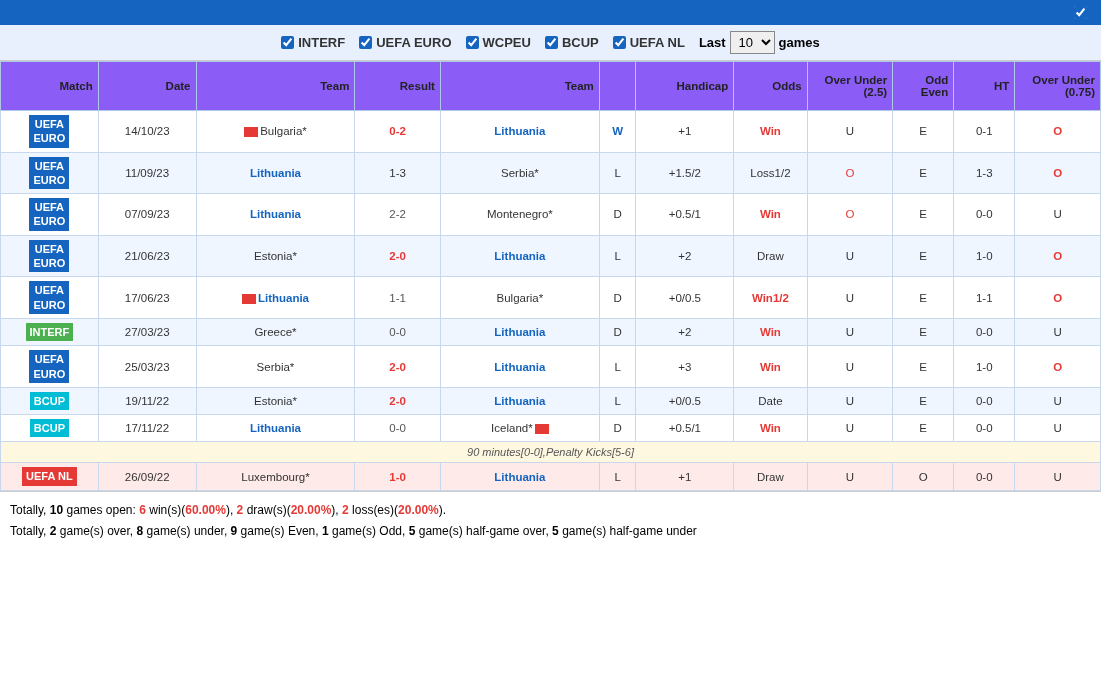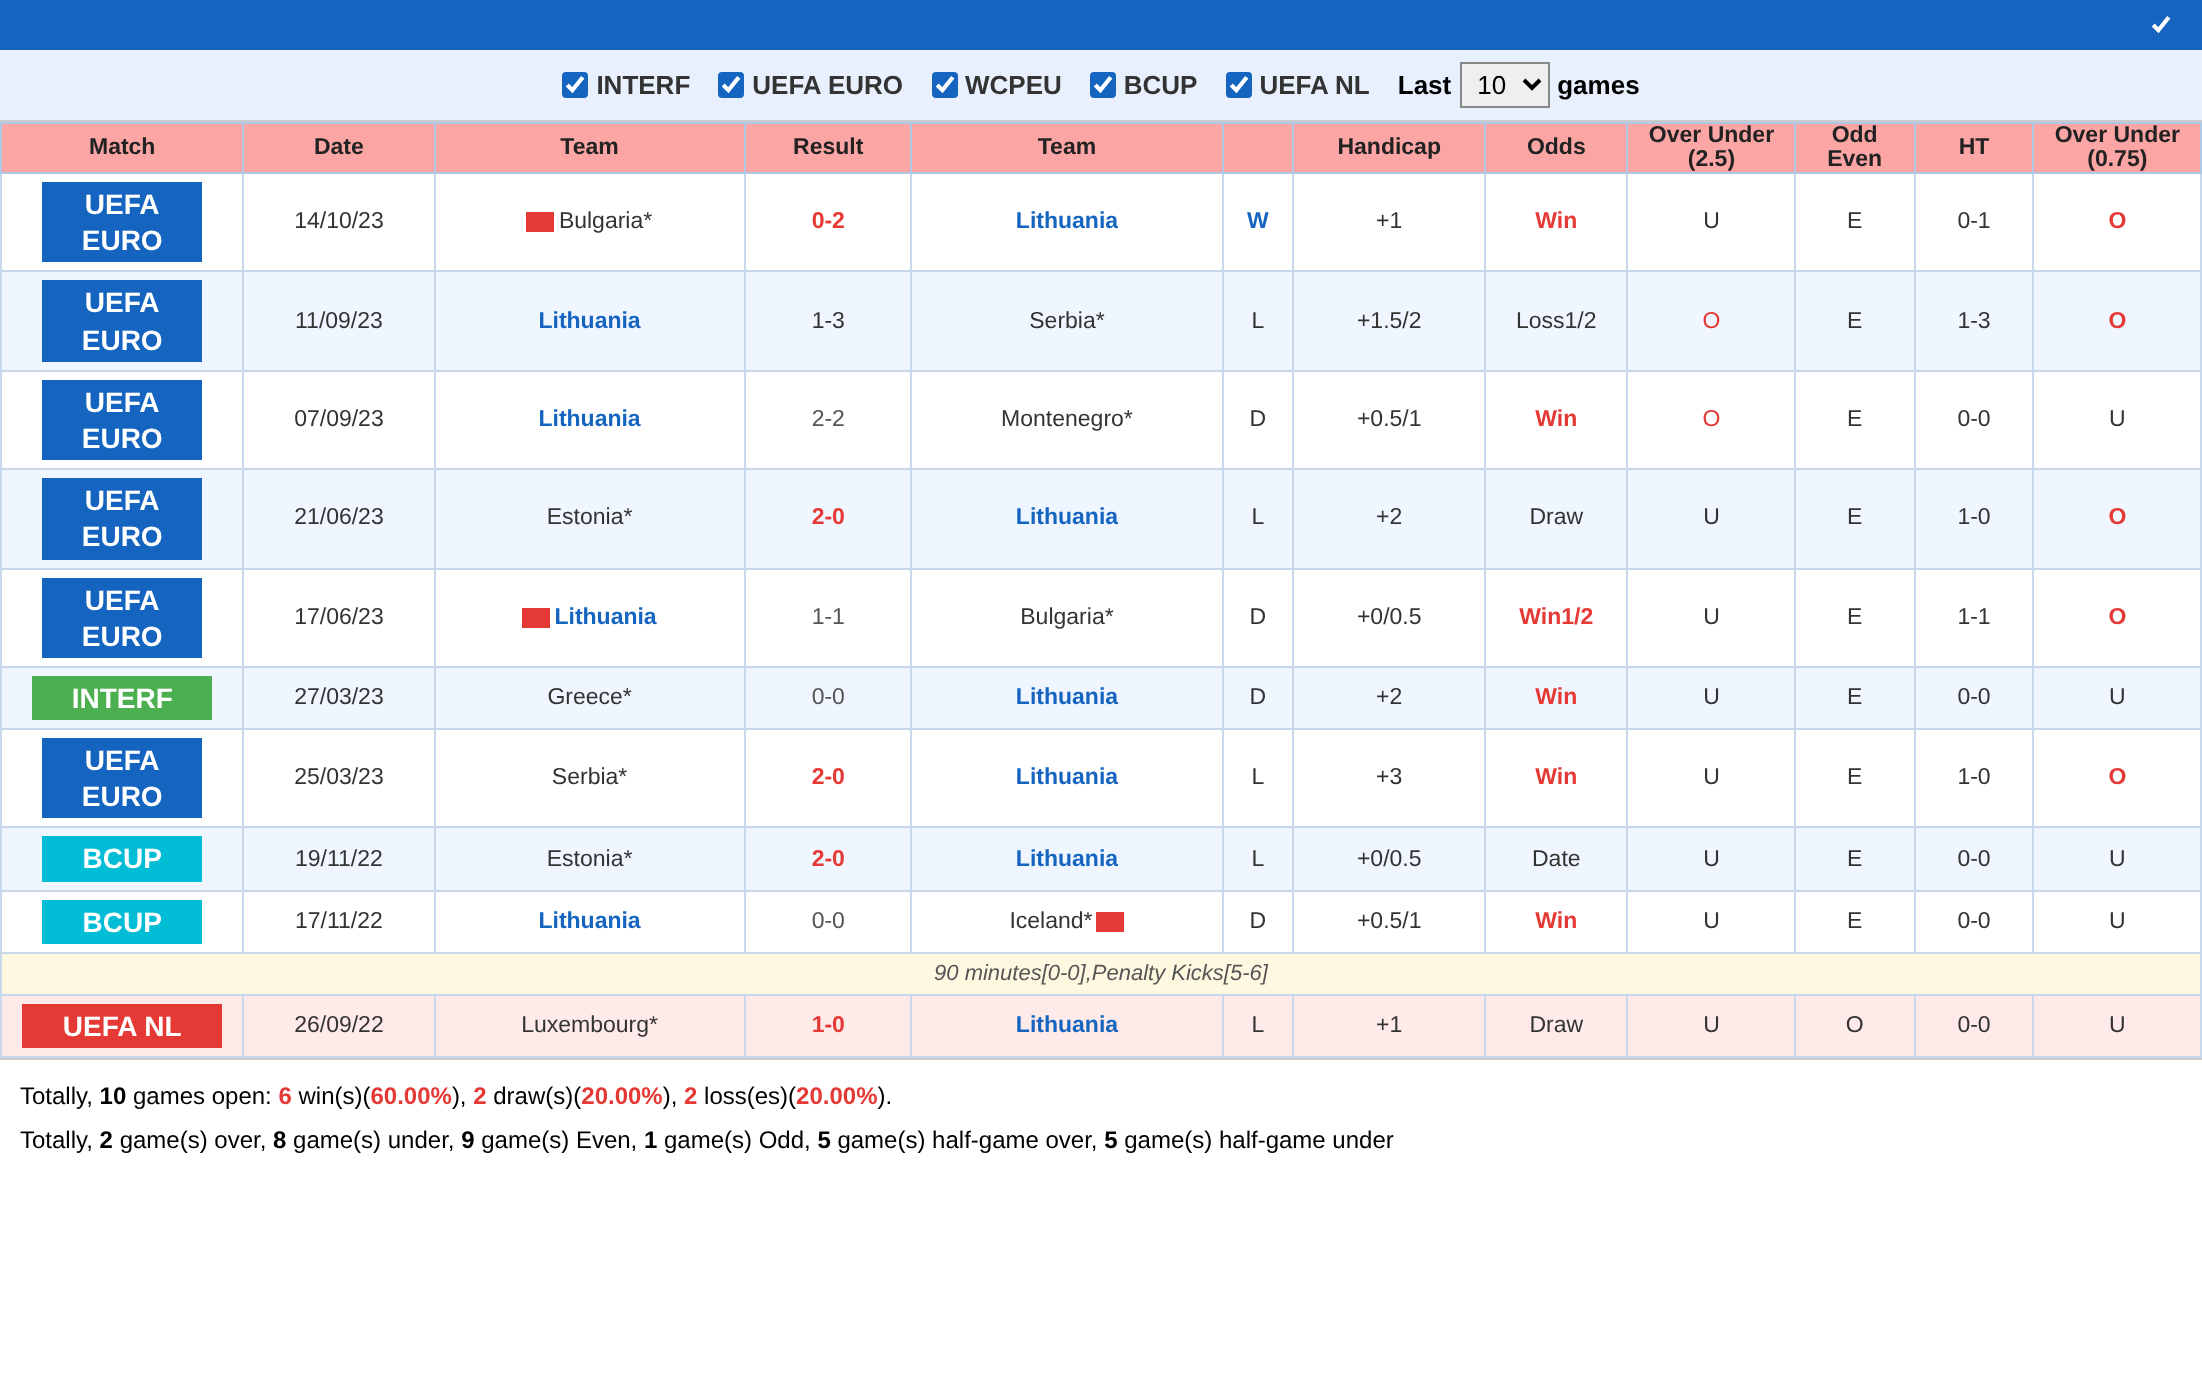--- a/index.html
+++ b/index.html
@@ -55,24 +55,24 @@
       padding: 2px 4px;
       border: 1px solid #888;
       font-size: 13px;
     }
 
     table {
       width: 100%;
       border-collapse: collapse;
     }
     thead tr th {
-      background: #fca5a5;
+      background: #8b5cf6;
       border: 1px solid #b0c8e8;
-      padding: 0 5px;
-      text-align: center;
+      padding: 12px 5px;
+      text-align: right;
       font-size: 11.5px;
       font-weight: bold;
       color: #222;
     }
     thead tr th.col-match { width: 80px; }
     thead tr th.col-date { width: 80px; }
     thead tr th.col-team1 { width: 130px; }
     thead tr th.col-result { width: 70px; }
     thead tr th.col-team2 { width: 130px; }
     thead tr th.col-wdl { width: 30px; }
@@ -88,23 +88,23 @@
       padding: 4px 5px;
       text-align: center;
       font-size: 11.5px;
       color: #333;
     }
     tbody tr:nth-child(even) td { background: #f0f6ff; }
     tbody tr:nth-child(odd) td { background: #ffffff; }
 
     .badge {
       display: inline-block;
-      padding: 2px 20px;
+      padding: 2px 4px;
       border-radius: 0;
-      font-size: 14px;
+      font-size: 11px;
       font-weight: bold;
       color: white;
       text-align: center;
     }
     .badge-euro { background: #1565c0; }
     .badge-interf { background: #4caf50; }
     .badge-bcup { background: #00bcd4; }
     .badge-uefanl { background: #e53935; }
 
     .result-win { color: #e53935; font-weight: bold; }

